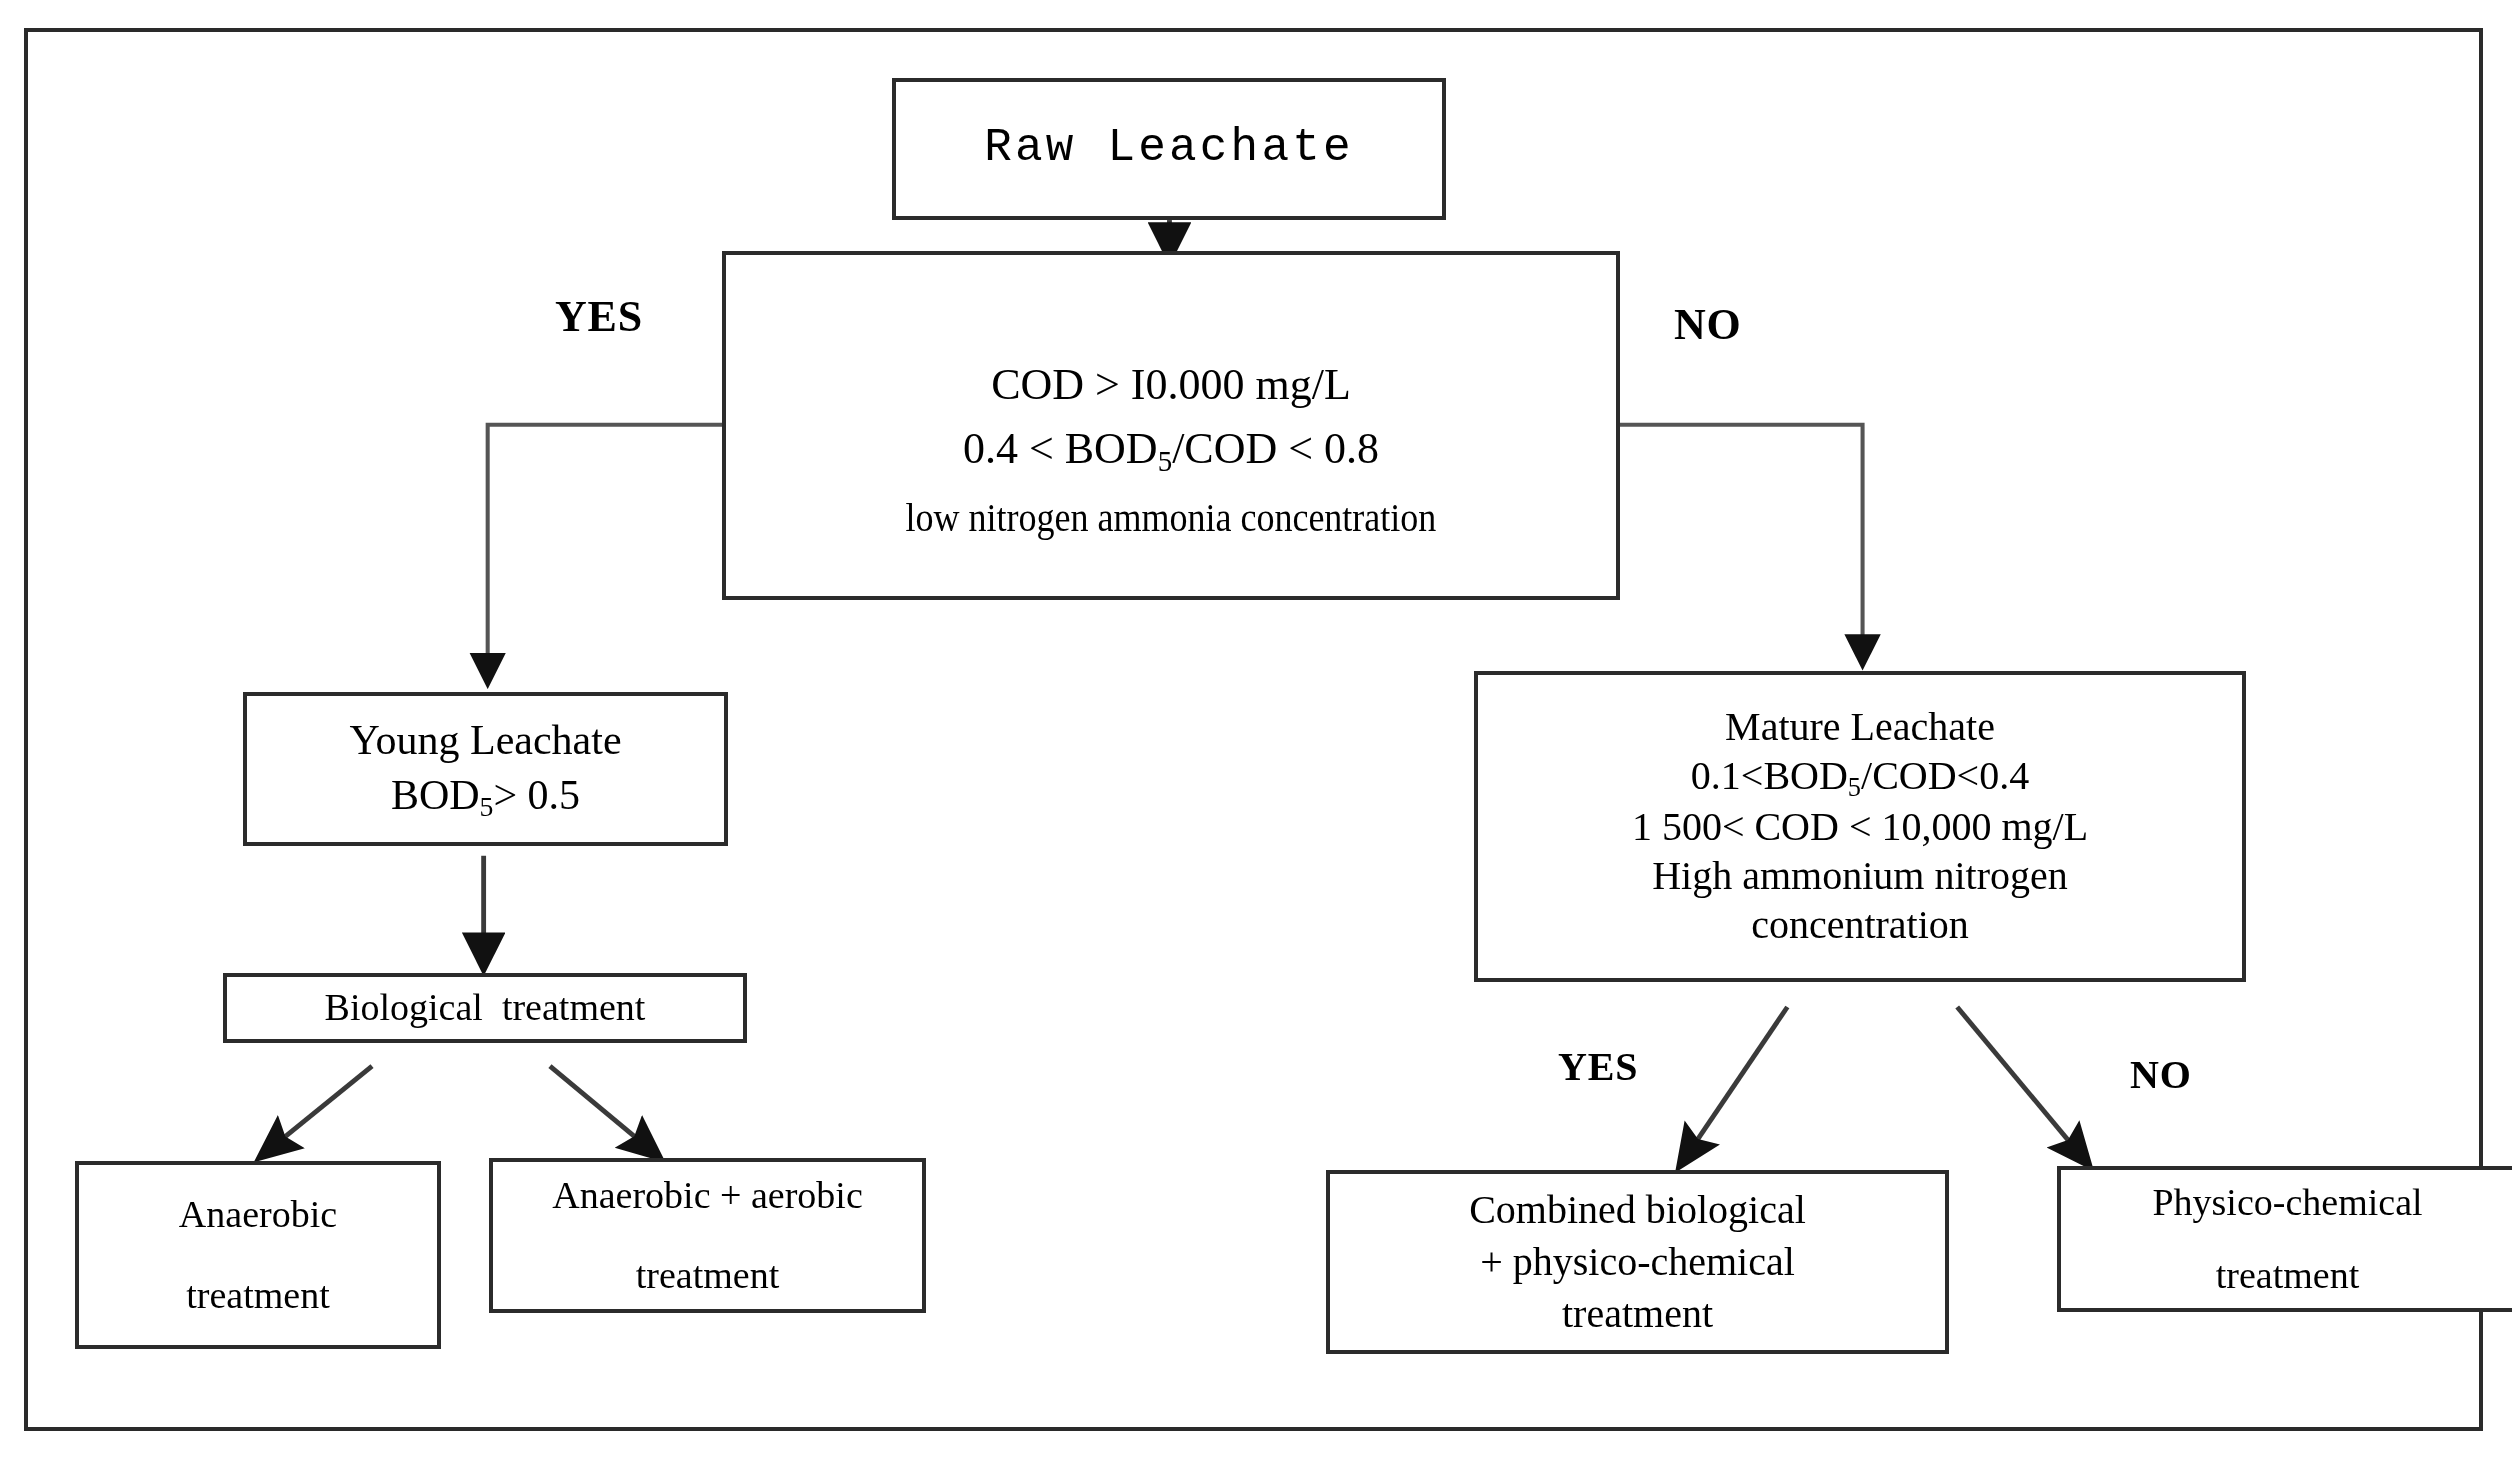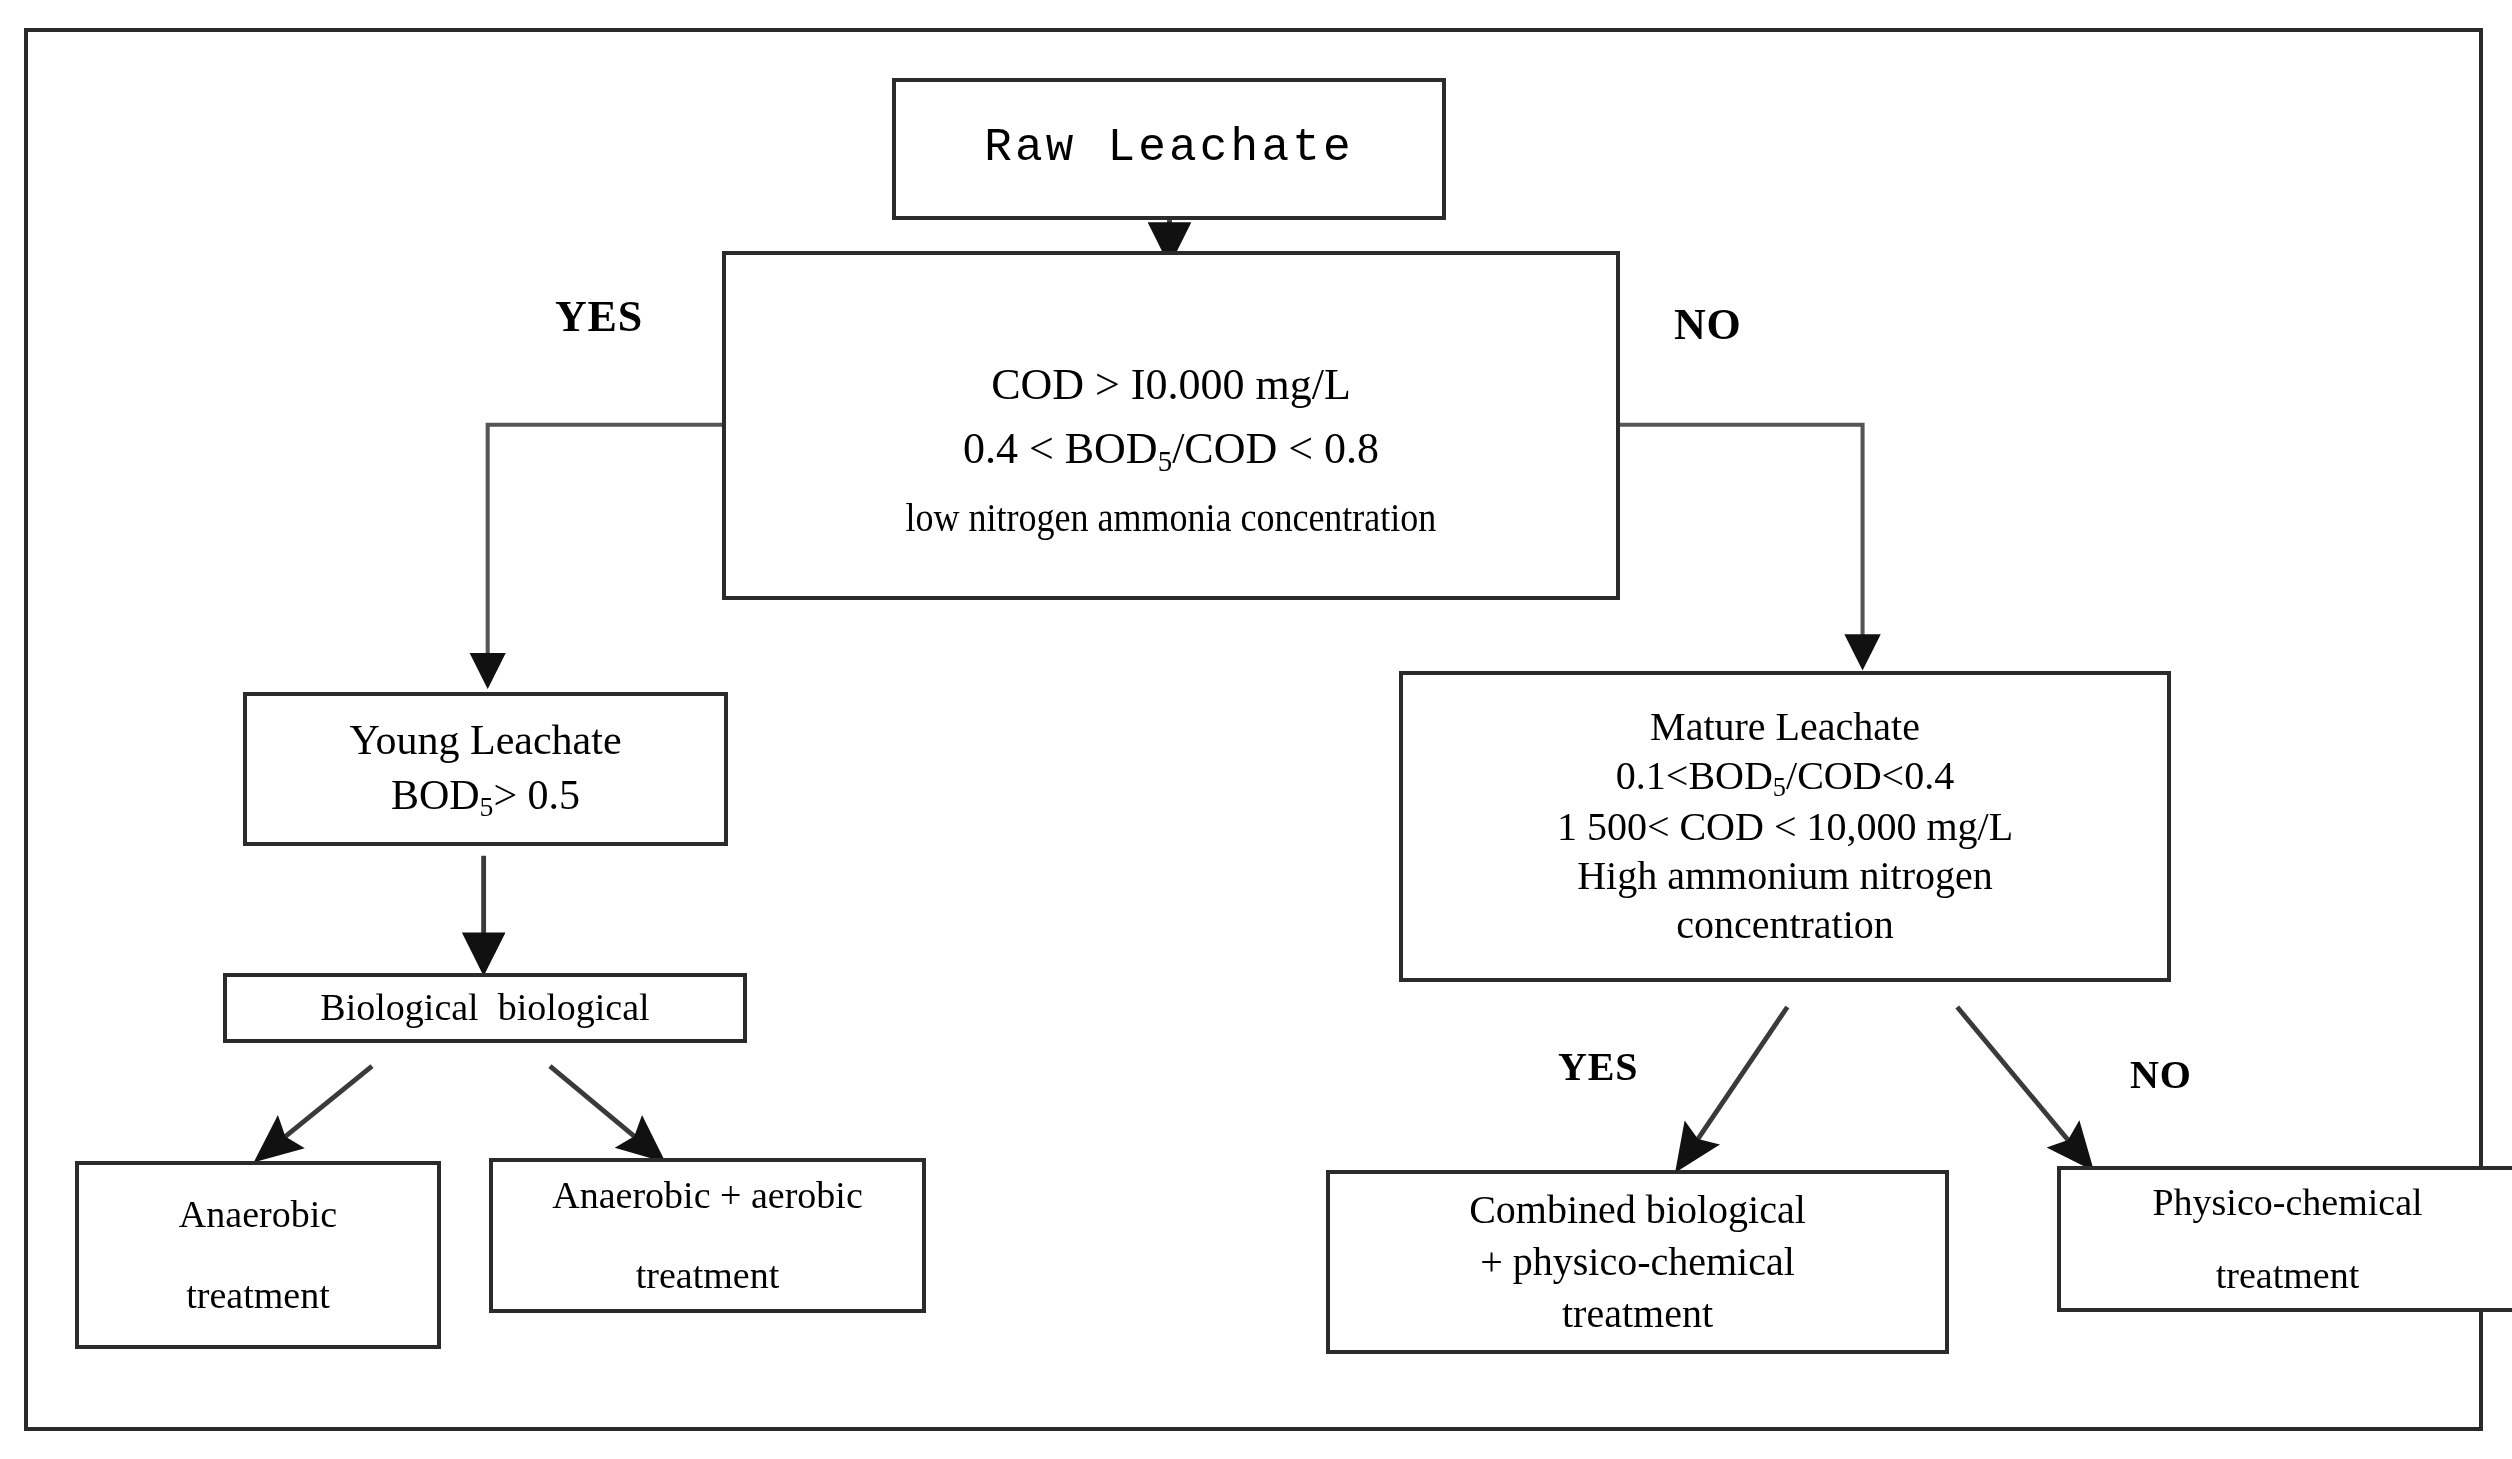--- a/index.html
+++ b/index.html
@@ -60,21 +60,21 @@
     transform: scaleX(0.90);
     margin-top: 11.3px;
   }
   #node-decision .line.cond2 { margin-top: 6.5px; }
   #node-decision .stack { margin-top: 49px; }
   #node-young {
     left: 243px; top: 692px; width: 485px; height: 154px;
     font-size: 42px;
   }
   #node-mature {
-    left: 1399px; top: 671px; width: 772px; height: 311px;
+    left: 1474px; top: 671px; width: 772px; height: 311px;
     font-size: 40px;
     line-height: 1.22;
   }
   #node-bio {
     left: 223px; top: 973px; width: 524px; height: 70px;
     font-size: 38px;
   }
   #node-anaerobic {
     left: 75px; top: 1161px; width: 366px; height: 188px;
     font-size: 38px;
@@ -188,21 +188,21 @@
 
   <div class="node" id="node-mature">
     <span class="line">Mature Leachate</span>
     <span class="line"><span>0.1&lt;BOD</span><sub>5</sub><span>/COD&lt;0.4</span></span>
     <span class="line">1 500&lt; COD &lt; 10,000 mg/L</span>
     <span class="line">High ammonium nitrogen</span>
     <span class="line">concentration</span>
   </div>
 
   <div class="node" id="node-bio">
-    <span class="line">Biological  biological</span>
+    <span class="line">Biological  treatment</span>
   </div>
 
   <div class="node" id="node-anaerobic">
     <span class="line">Anaerobic</span>
     <span class="line">treatment</span>
   </div>
 
   <div class="node" id="node-anaer-aer">
     <span class="line">Anaerobic + aerobic</span>
     <span class="line">treatment</span>

